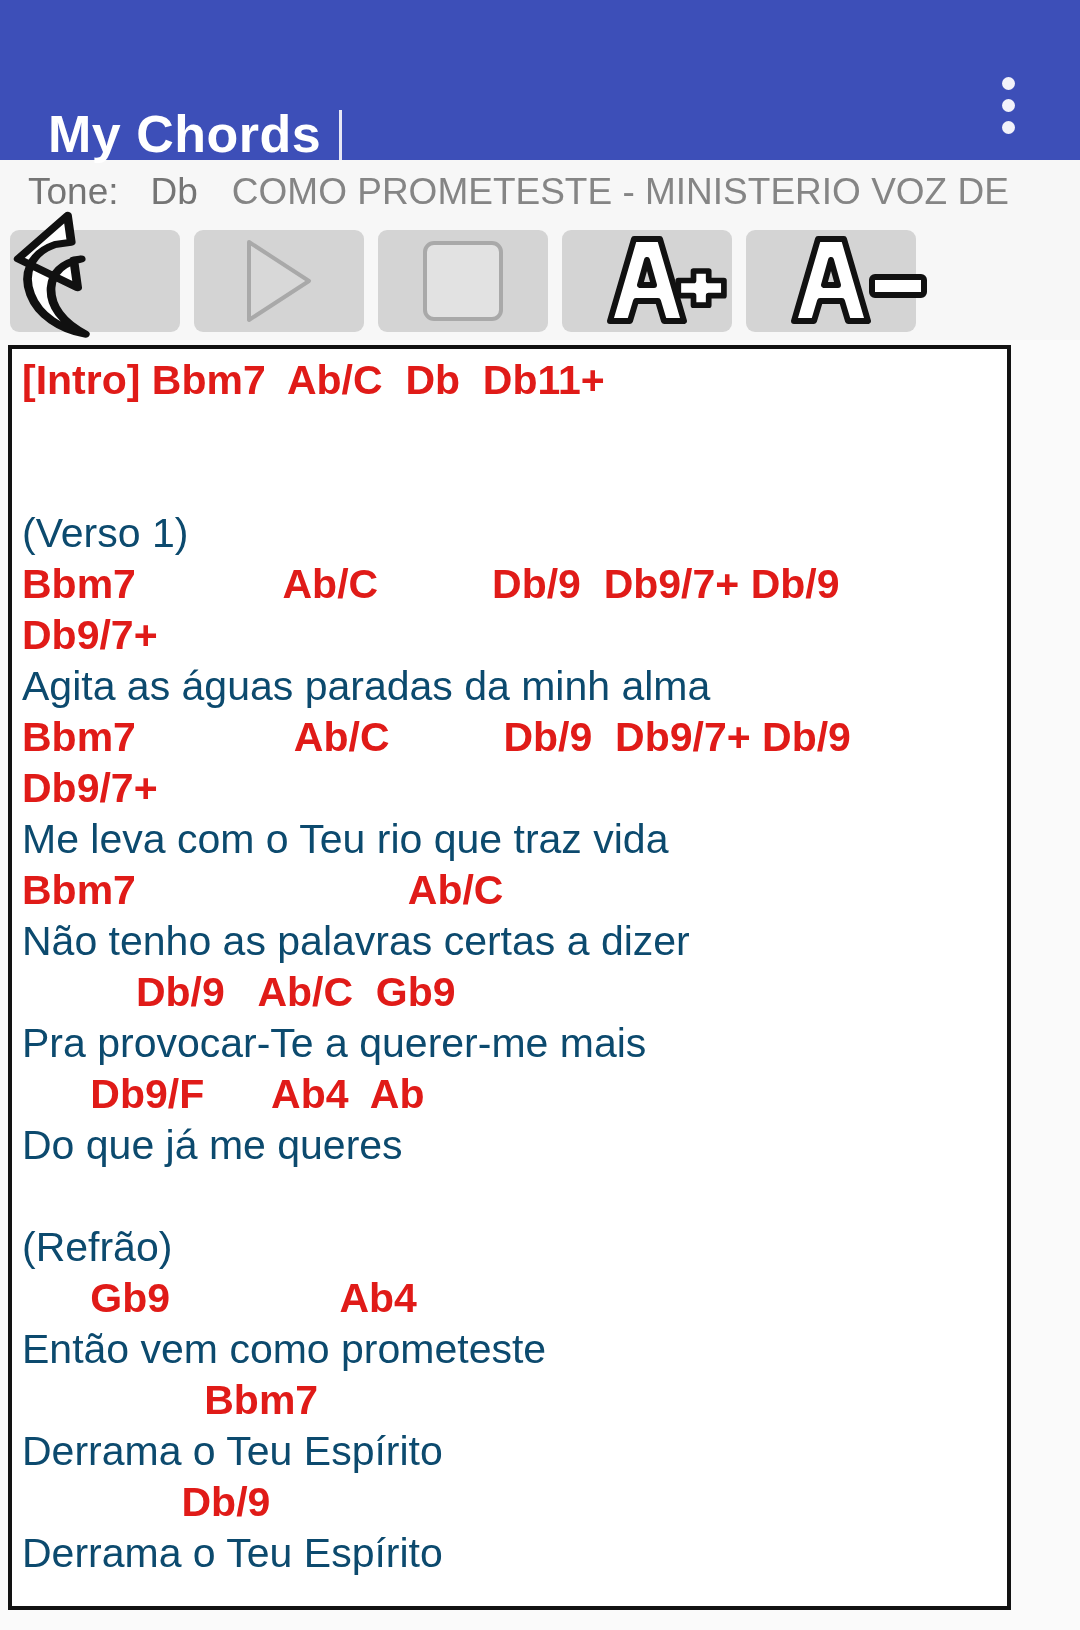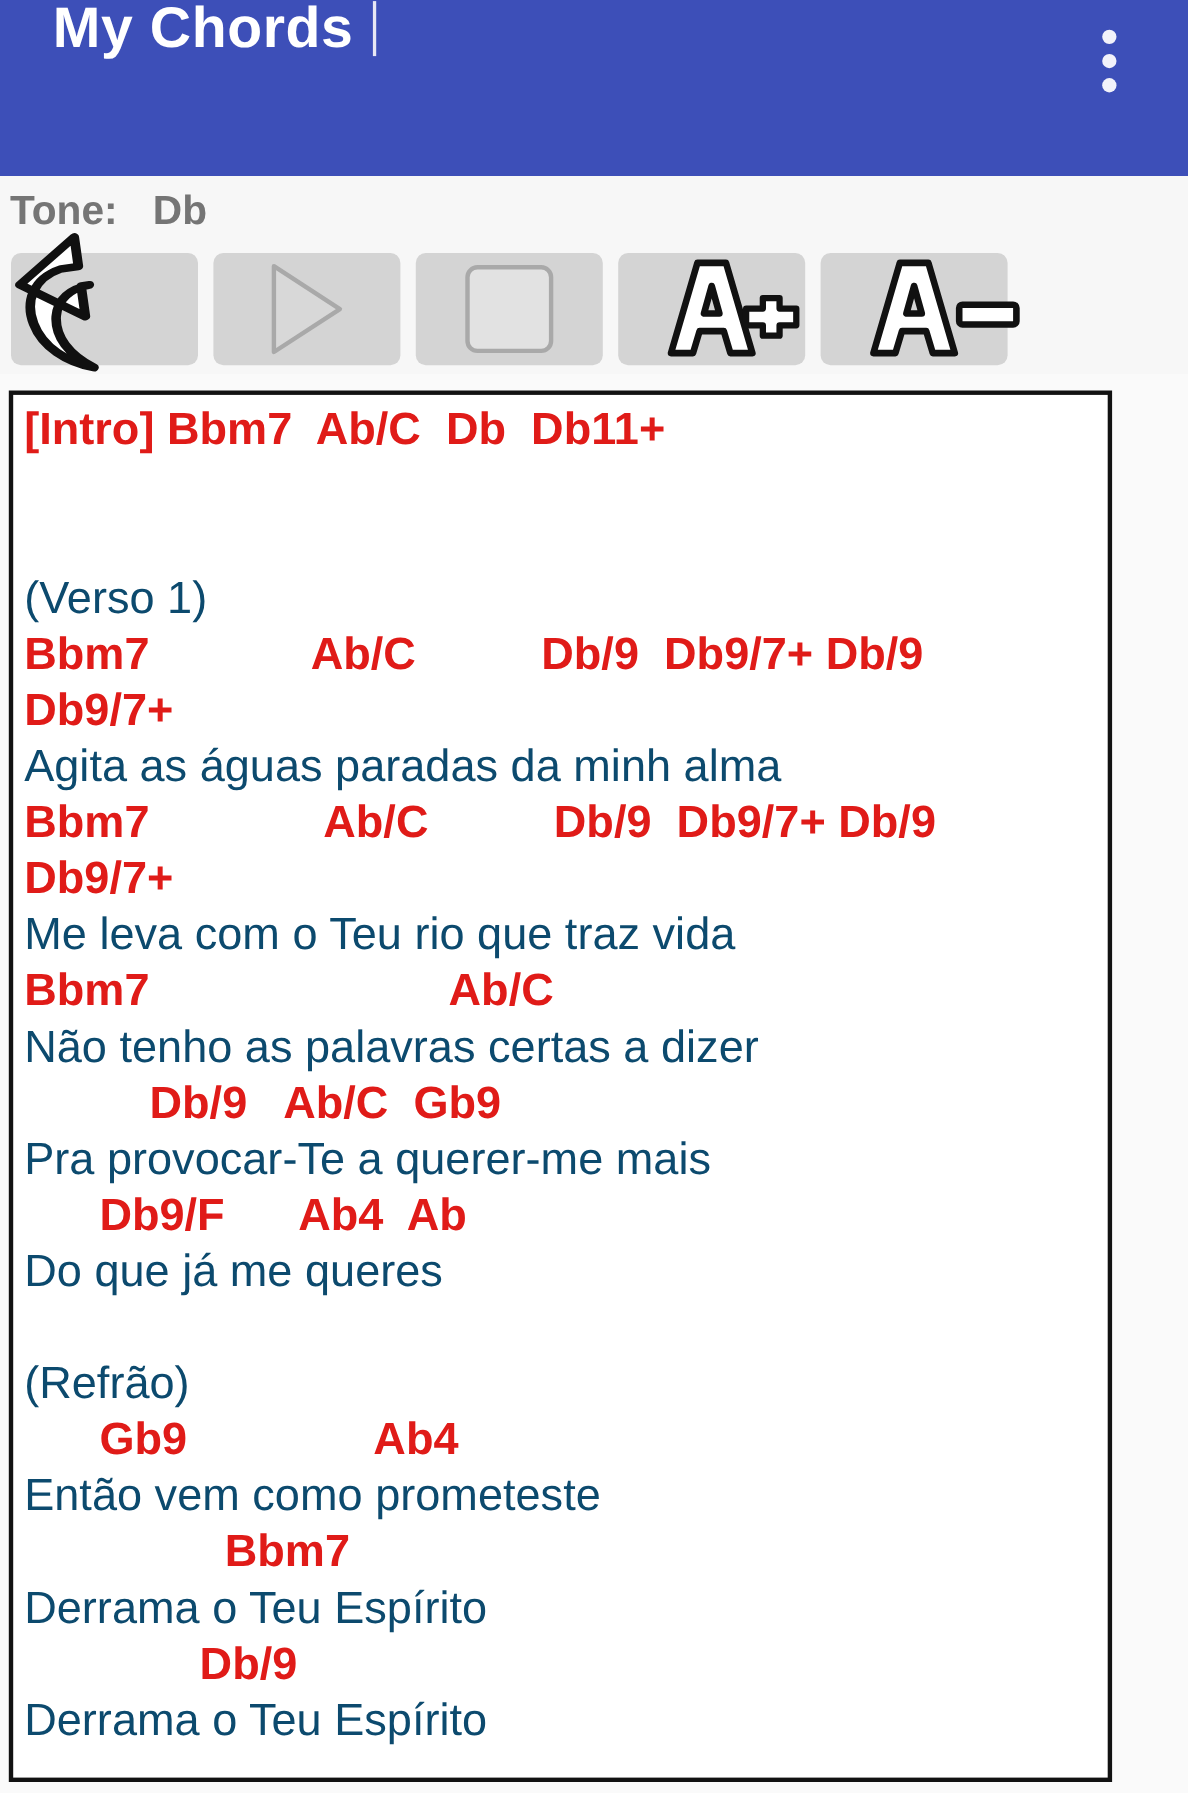--- a/index.html
+++ b/index.html
@@ -17,21 +17,21 @@
     height: 1630px;
     position: relative;
     background: #fafafa;
   }
 
   
   .appbar {
     height: 160px;
     background: #3d4fb8;
     display: flex;
-    align-items: flex-start;
+    align-items: flex-end;
     padding: 0 36px 0 48px;
     position: relative;
   }
   .appbar-title {
     color: #ffffff;
     font-size: 52px;
     font-weight: bold;
     letter-spacing: 0.5px;
     line-height: 1;
     white-space: nowrap;
@@ -62,24 +62,23 @@
     border-radius: 50%;
     background: #f2f2fa;
   }
 
   
   .tonebar {
     height: 62px;
     background: #f7f7f7;
     display: flex;
     align-items: center;
-    padding-left: 9px;
+    padding-left: 28px;
     overflow: hidden;
     white-space: nowrap;
-    font-weight: bold;
   }
   .tone-label {
     color: #757575;
     font-size: 37px;
     line-height: 1;
   }
   .tone-value {
     color: #757575;
     font-size: 37px;
     line-height: 1;
@@ -116,21 +115,21 @@
     flex: none;
   }
   .ctl-btn svg { display: block; overflow: visible; }
 
   .btn-back svg { position: relative; top: -6px; left: -10px; }
 
   
   .sheet {
     position: absolute;
     left: 8px;
-    top: 355px;
+    top: 345px;
     width: 1003px;
     height: 1265px;
     background: #ffffff;
     border: 4px solid #121212;
     overflow: hidden;
   }
   .sheet-inner {
     padding: 6px 0 0 10px;
     font-family: "Liberation Sans", sans-serif;
     font-size: 41px;
@@ -153,20 +152,21 @@
     <div class="overflow-menu">
       <span class="dot"></span>
       <span class="dot"></span>
       <span class="dot"></span>
     </div>
   </div>
 
   <div class="tonebar">
     <span class="tone-label">Tone:</span>
     <span class="tone-value">Db</span>
+    <span class="song-title">COMO PROMETESTE - MINISTERIO VOZ DE</span>
   </div>
 
   <div class="controls">
 
     <div class="ctl-btn btn-back">
       <svg width="150" height="125" viewBox="0 0 150 125">
         <path d="M46 3 L46 30 L33 30 C12 35 4 55 8 76 C12 98 28 115 47 123
                  C30 108 22 90 25 72 C28 56 38 49 52 48 L46 48 L46 76 L2 39 Z" transform="translate(8,0) rotate(-8 50 60) scale(1.25,1.0)" fill="#ffffff" stroke="#101010" stroke-width="7" stroke-linejoin="round"></path>
       </svg>
     </div>

